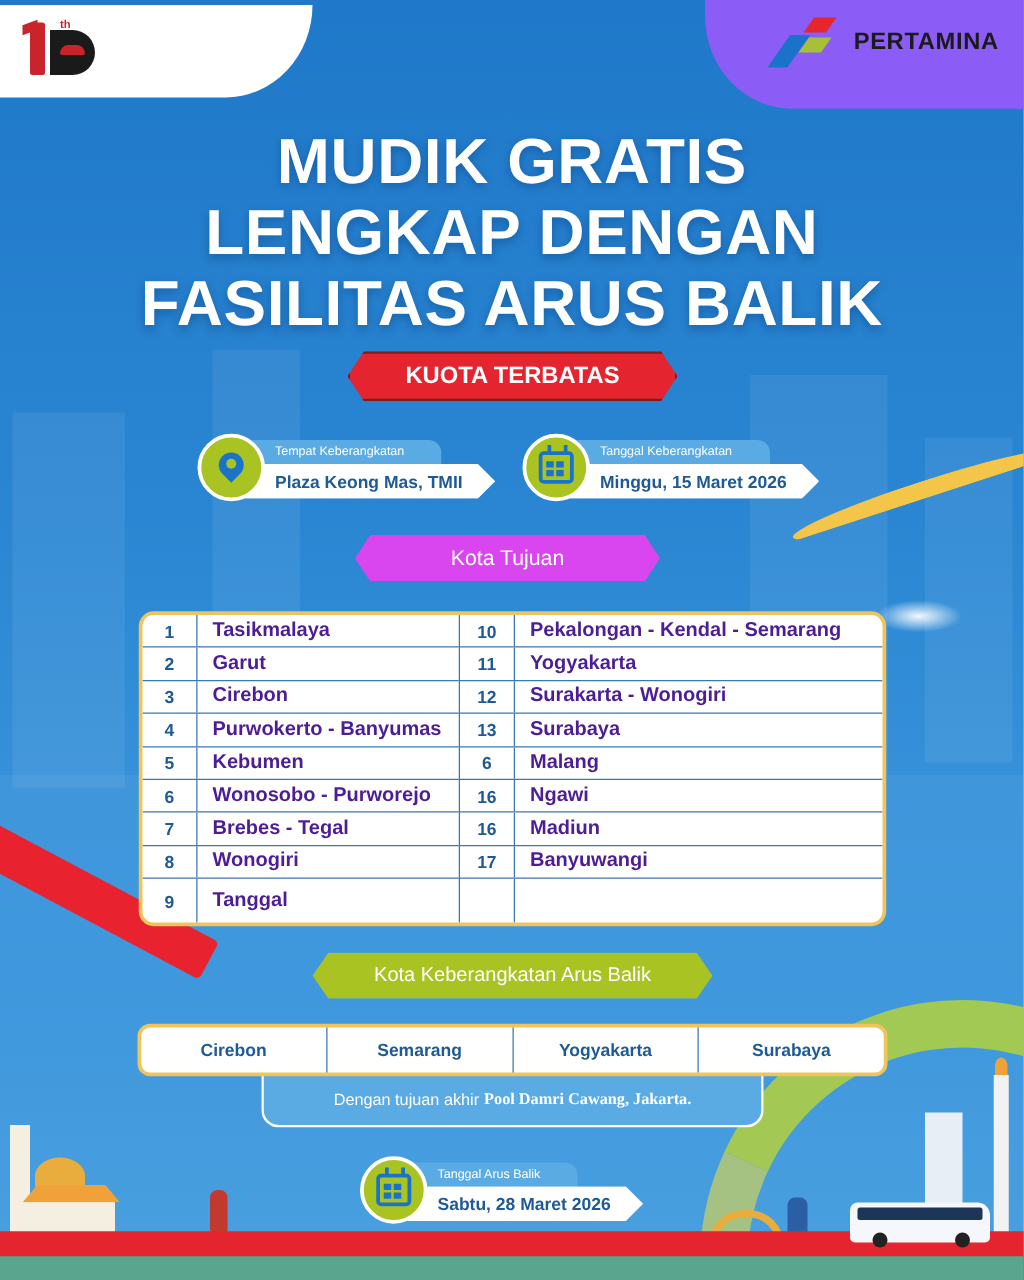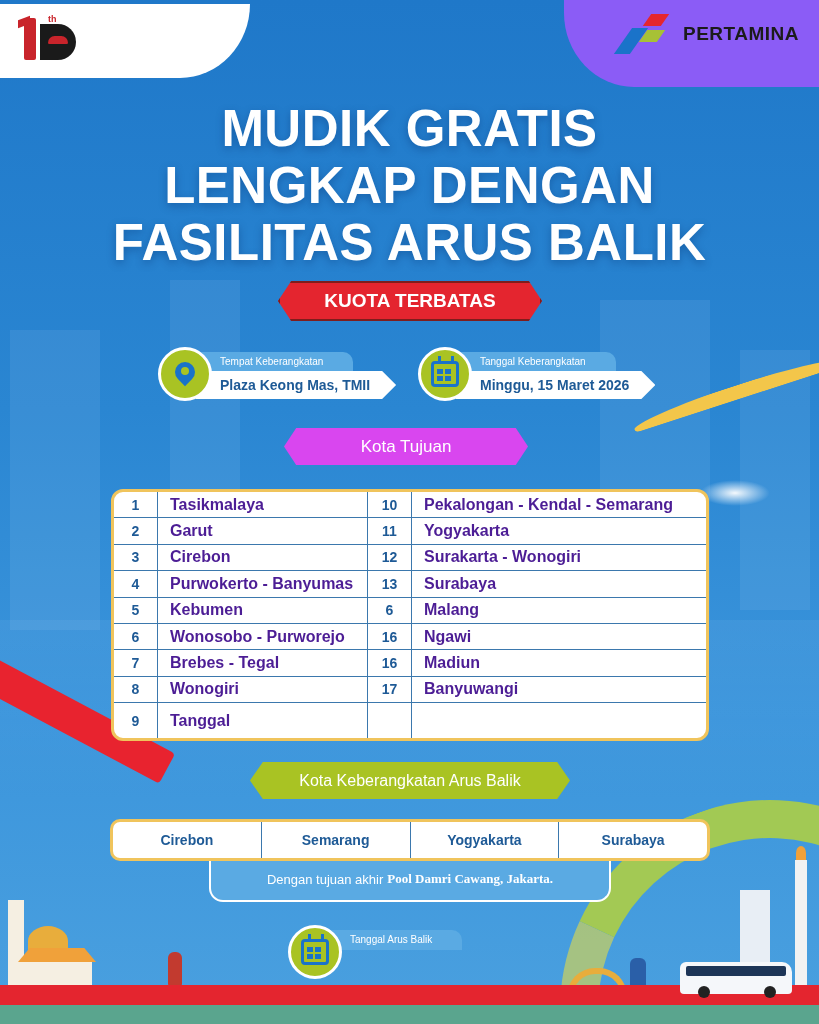--- a/index.html
+++ b/index.html
@@ -309,20 +309,21 @@
   <div class="note">
     <span>Dengan tujuan akhir</span>
     <b>Pool Damri Cawang, Jakarta.</b>
   </div>
 
   <div class="info" style="left:288px;top:925px;width:240px;">
     <div class="circle">
       <div class="cal"></div>
     </div>
     <div class="label-bar">Tanggal Arus Balik</div>
+    <div class="value-bar">Sabtu, 28 Maret 2026</div>
   </div>
 
   <div class="mosque">
     <div class="tower"></div>
       <div class="dome"></div>
       <div class="body"></div>
   </div>
   <div class="house"></div>
   <div class="person"></div>
   <div class="bridge"></div>

